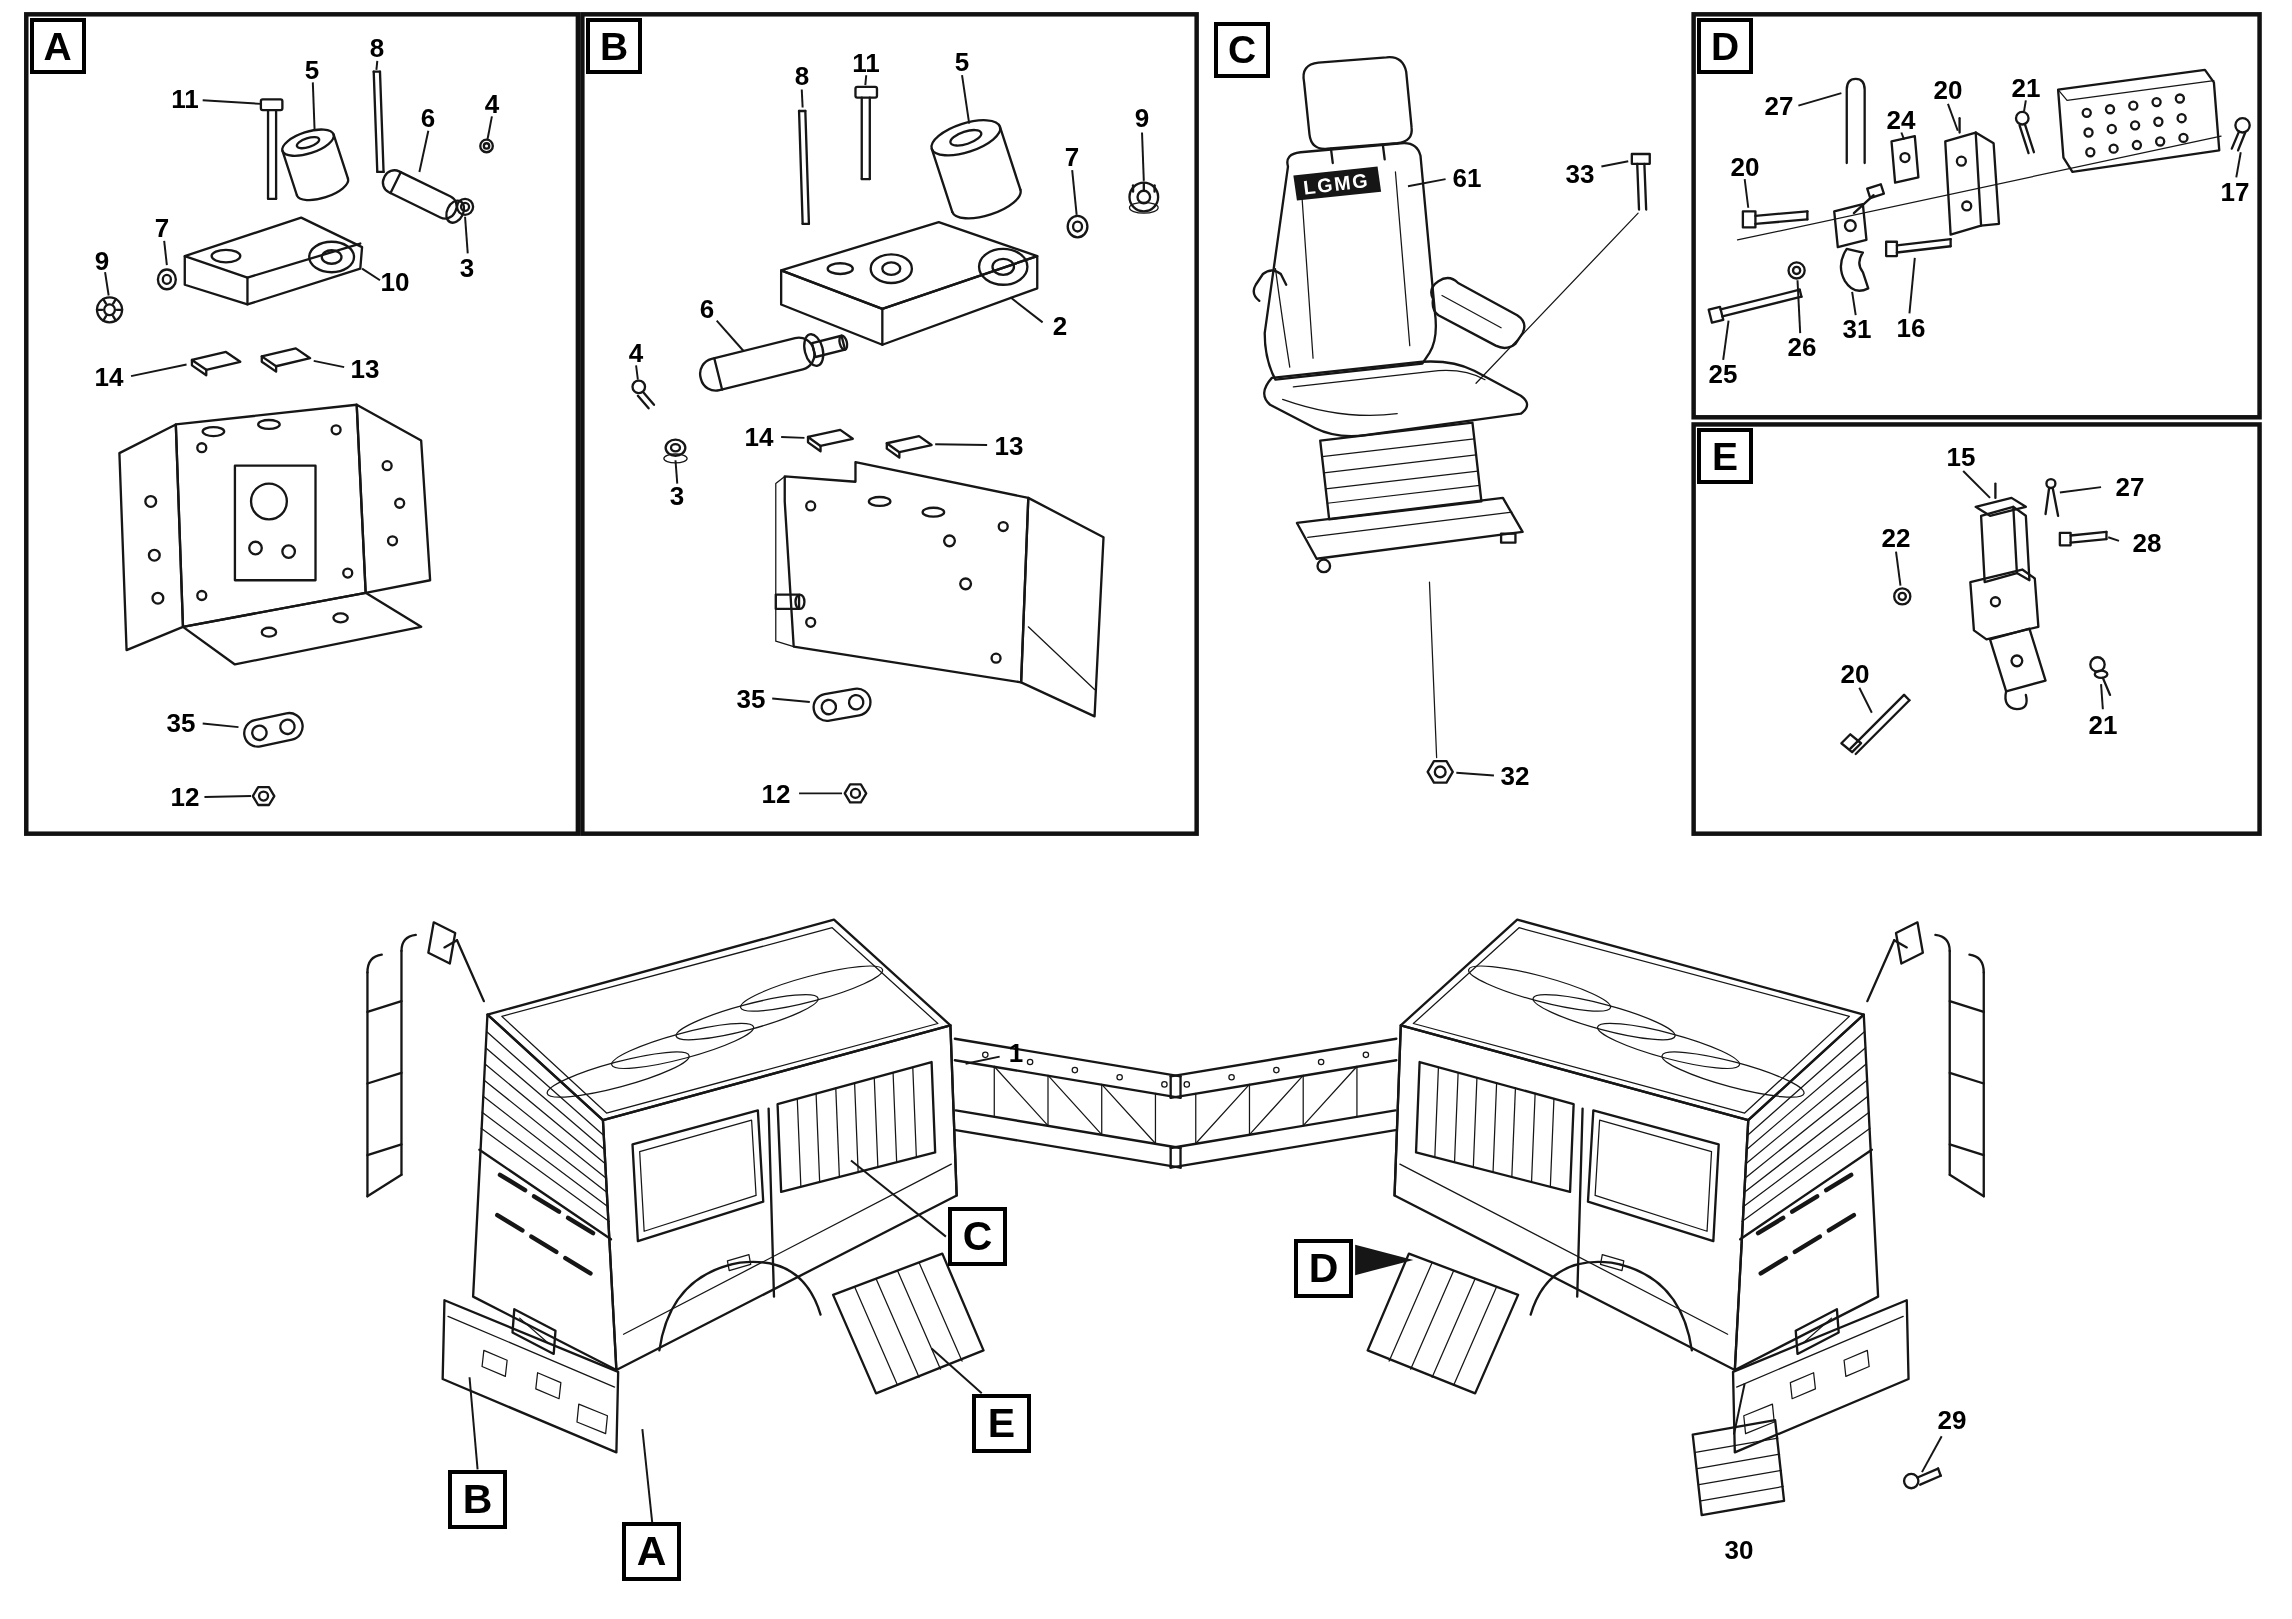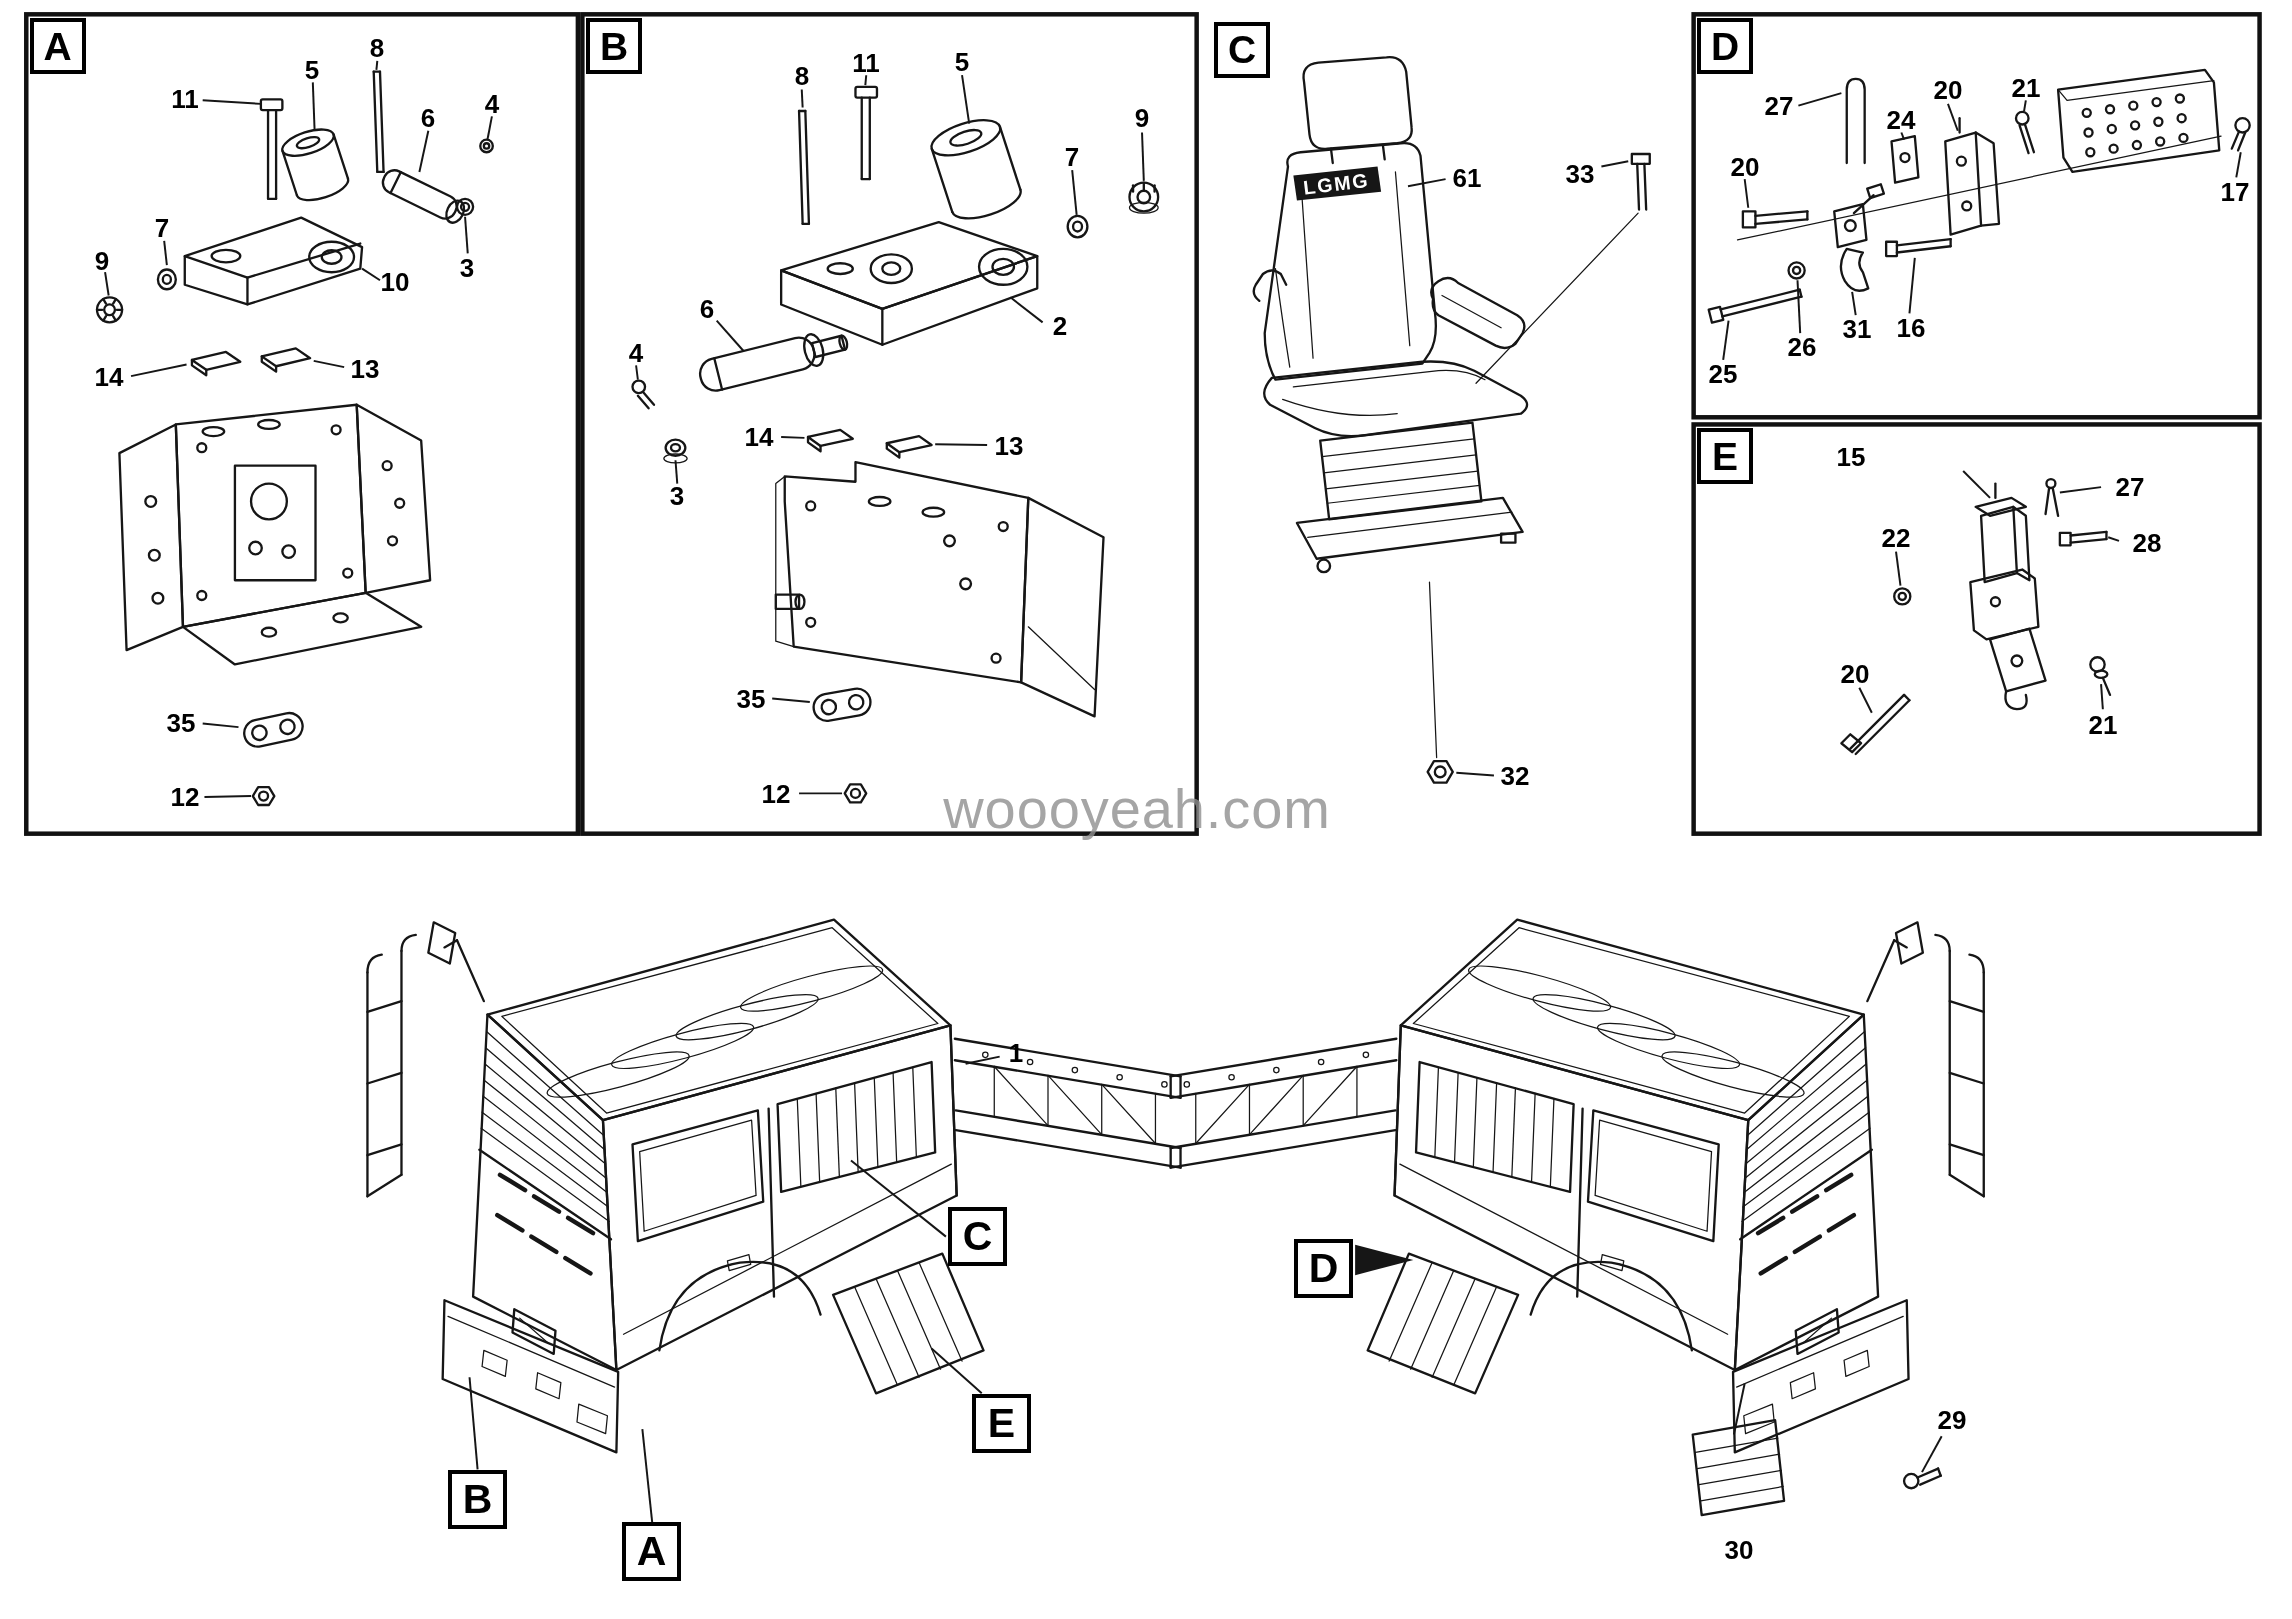--- a/index.html
+++ b/index.html
@@ -518,21 +518,20 @@
     <line x1="1056" y1="1381" x2="950" y2="1296"></line>
     <line x1="1096" y1="1556" x2="1040" y2="1506"></line>
     <line x1="533" y1="1641" x2="524" y2="1538"></line>
     <line x1="728" y1="1700" x2="717" y2="1596"></line>
     <line x1="2168" y1="1604" x2="2146" y2="1644"></line>
     <line x1="1948" y1="1545" x2="1936" y2="1602"></line>
   </g>
   <polygon class="filld" points="1513,1390 1513,1424 1578,1407"></polygon>
 </svg>
 
-<div class="watermark">woooyeah.com</div>
 
 <div class="pletter" style="left:29.6px;top:18px">A</div>
 <div class="pletter" style="left:586px;top:18px">B</div>
 <div class="pletter" style="left:1214px;top:21.5px">C</div>
 <div class="pletter" style="left:1697px;top:18px">D</div>
 <div class="pletter" style="left:1697px;top:428px">E</div>
 
 <span class="num" style="left:185px;top:99px">11</span>
 <span class="num" style="left:312px;top:70px">5</span>
 <span class="num" style="left:377px;top:48px">8</span>
@@ -569,21 +568,21 @@
 <span class="num" style="left:1901px;top:120px">24</span>
 <span class="num" style="left:1948px;top:90px">20</span>
 <span class="num" style="left:2026px;top:88px">21</span>
 <span class="num" style="left:1745px;top:167px">20</span>
 <span class="num" style="left:2235px;top:192px">17</span>
 <span class="num" style="left:1723px;top:374px">25</span>
 <span class="num" style="left:1802px;top:347px">26</span>
 <span class="num" style="left:1857px;top:329px">31</span>
 <span class="num" style="left:1911px;top:328px">16</span>
 
-<span class="num" style="left:1851px;top:457px">15</span>
+<span class="num" style="left:1961px;top:457px">15</span>
 <span class="num" style="left:2130px;top:487px">27</span>
 <span class="num" style="left:1896px;top:538px">22</span>
 <span class="num" style="left:2147px;top:543px">28</span>
 <span class="num" style="left:1855px;top:674px">20</span>
 <span class="num" style="left:2103px;top:725px">21</span>
 
 <span class="num" style="left:1016px;top:1053px">1</span>
 <span class="num" style="left:1952px;top:1420px">29</span>
 <span class="num" style="left:1739px;top:1550px">30</span>
 

